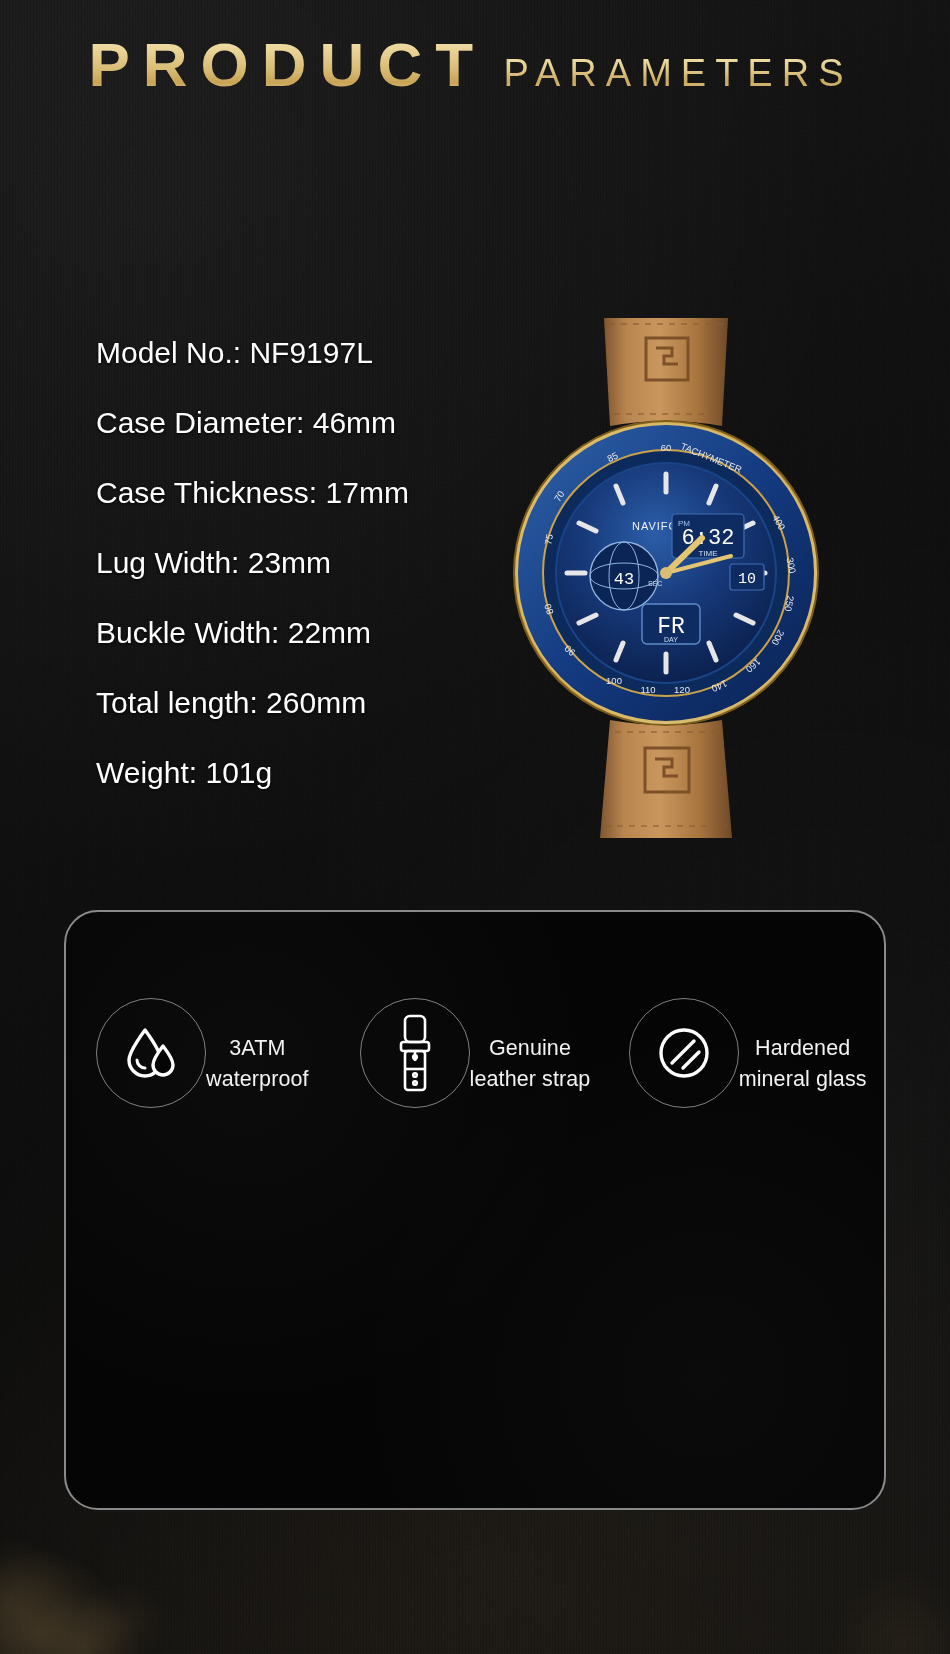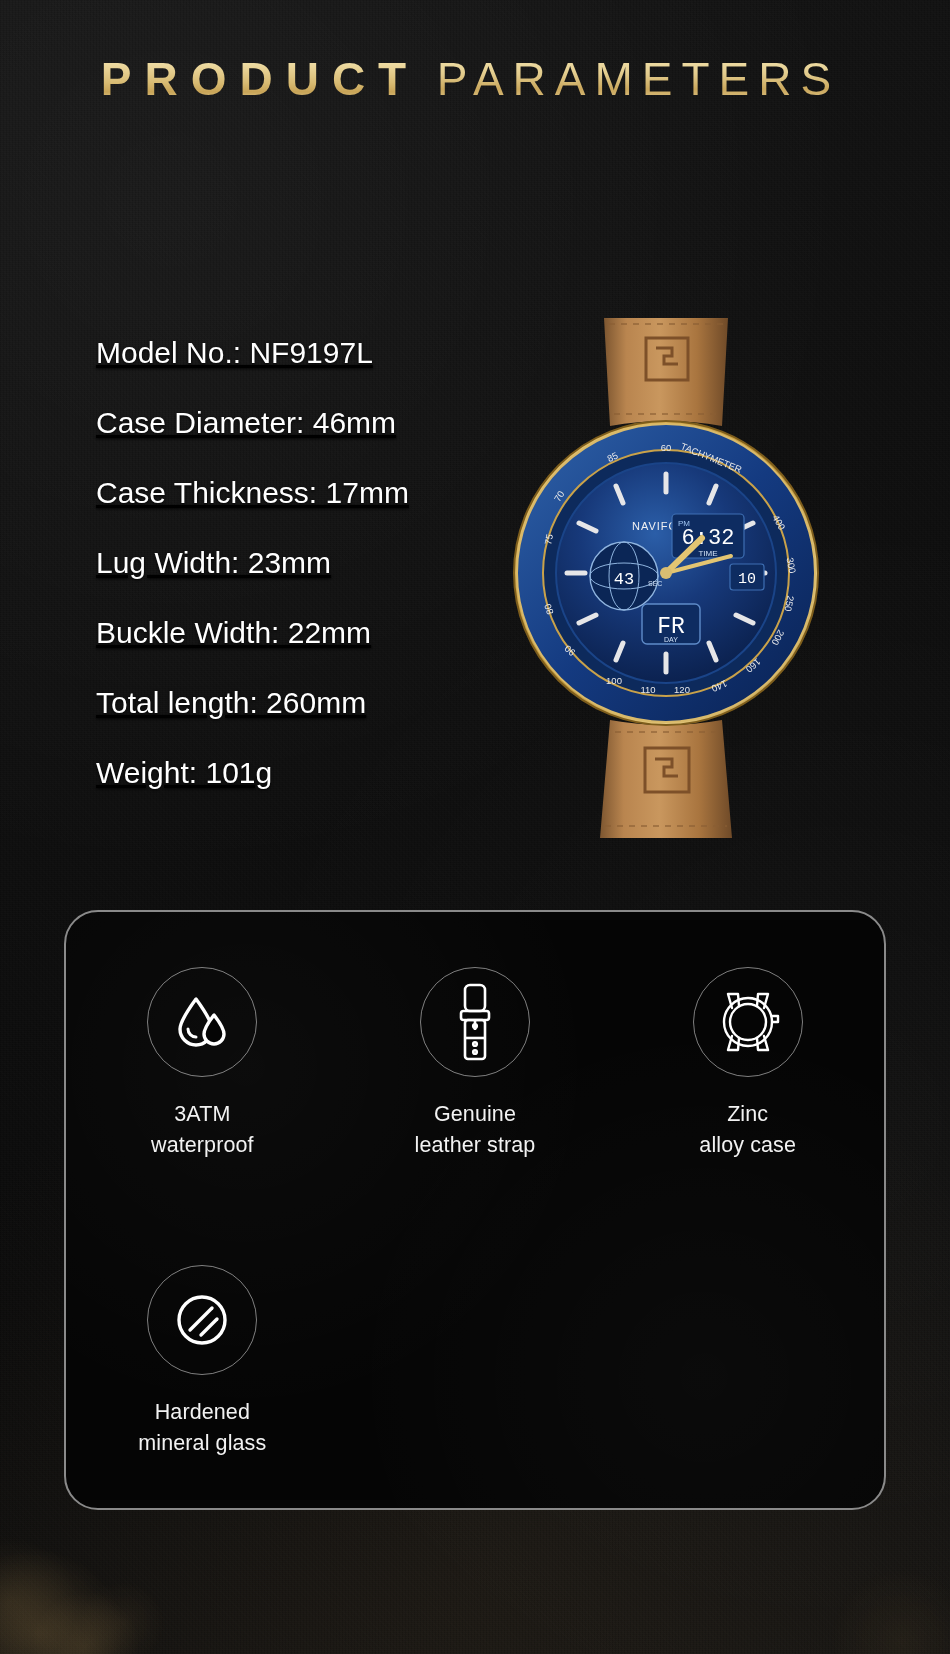--- a/index.html
+++ b/index.html
@@ -34,58 +34,58 @@
       radial-gradient(circle at 9% 97%, rgba(196,158,92,.16), transparent 6%),
       radial-gradient(circle at 1% 80%, rgba(196,158,92,.12), transparent 7%),
       radial-gradient(circle at 13% 88%, rgba(170,135,80,.10), transparent 5%),
       radial-gradient(circle at 95% 95%, rgba(150,120,70,.10), transparent 8%);
     opacity:.9;
   }
 
   
   .header { position:absolute; top:34px; left:0; width:100%; text-align:center; z-index:5; }
   .title-main {
-    font-size:46px; font-weight:bold; letter-spacing:13px; line-height:1;
+    font-size:62px; font-weight:bold; letter-spacing:13px; line-height:1;
     background:linear-gradient(180deg,#f6e7b4 0%,#e8d295 28%,#d8bb73 58%,#c8a457 78%,#e3ce95 100%);
     -webkit-background-clip:text; background-clip:text;
     -webkit-text-fill-color:transparent; color:#ddc176;
     display:inline-block; padding-right:13px;
   }
   .title-sub {
-    margin-top:22px;
-    font-size:46px; font-weight:normal; letter-spacing:9px; line-height:1;
+    margin-top:16px;
+    font-size:38px; font-weight:normal; letter-spacing:9px; line-height:1;
     background:linear-gradient(180deg,#f3e3ae 0%,#e2cb8c 40%,#caa75c 72%,#ddc489 100%);
     -webkit-background-clip:text; background-clip:text;
     -webkit-text-fill-color:transparent; color:#d7bb74;
     display:inline-block; padding-right:9px;text-align:center;
   }
 
   
-  .specs { position:absolute; left:96px; top:338px; z-index:5;text-decoration:underline; }
+  .specs { position:absolute; left:96px; top:338px; z-index:5; }
   .spec-row {
     color:#ffffff; font-size:30px; line-height:1; margin-bottom:40px;
     white-space:nowrap; text-shadow:0 1px 3px rgba(0,0,0,.85);
   }
   .spec-row:last-child { margin-bottom:0; }
 
   
   .watch-wrap { position:absolute; left:496px; top:318px; width:340px; height:520px; z-index:4; }
 
   
   .panel {
     position:absolute; left:64px; top:910px; width:822px; height:600px;
     border:2px solid #8a8a8a; border-radius:34px;
     background:
       radial-gradient(circle at 22% 26%, rgba(255,255,255,.028), transparent 46%),
       radial-gradient(circle at 78% 78%, rgba(255,255,255,.022), transparent 46%),
       #050505;
     z-index:5;
   }
   .grid { position:absolute; inset:0; display:grid; grid-template-columns:repeat(3,1fr); grid-template-rows:repeat(2,1fr); }
-  .cell { display:flex; flex-direction:column; align-items:center; justify-content:center; padding-top:6px; }
+  .cell { display:flex; flex-direction:row; align-items:center; justify-content:center; padding-top:6px; }
   .circle {
     width:110px; height:110px; border-radius:50%;
     border:1.6px solid rgba(225,225,225,.55);
     display:flex; align-items:center; justify-content:center;
     margin-bottom:22px;
   }
   .circle svg { display:block; }
   .cap { color:#f2f2f2; font-size:21.5px; line-height:1.45; text-align:center; white-space:pre-line; letter-spacing:.1px; }
 </style>
 </head>
@@ -268,35 +268,20 @@
           <line x1="13" y1="56" x2="33" y2="56"></line>
           <circle cx="23" cy="44" r="1.8"></circle>
           <circle cx="23" cy="62" r="1.8"></circle>
           <circle cx="23" cy="70" r="1.8"></circle>
         </svg>
       </div>
       <div class="cap">Genuine
 leather strap</div>
     </div>
 
-    <div class="cell">
-      <div class="circle">
-        <svg width="72" height="68" viewBox="0 0 72 68" fill="none" stroke="#fff" stroke-width="2.4" stroke-linejoin="round" stroke-linecap="round">
-          <path d="M12 34 a24 24 0 0 1 48 0 a24 24 0 0 1 -48 0 Z"></path>
-          <path d="M18 34 a18 18 0 0 1 36 0 a18 18 0 0 1 -36 0 Z"></path>
-          <path d="M20 20 L16 6 L26 6 L27 18"></path>
-          <path d="M52 20 L56 6 L46 6 L45 18"></path>
-          <path d="M20 48 L16 62 L26 62 L27 50"></path>
-          <path d="M52 48 L56 62 L46 62 L45 50"></path>
-          <path d="M60 28 L66 28 L66 34 L60 34"></path>
-        </svg>
-      </div>
-      <div class="cap">Zinc
-alloy case</div>
-    </div>
 
     <div class="cell">
       <div class="circle">
         <svg width="62" height="62" viewBox="0 0 62 62" fill="none" stroke="#fff" stroke-width="3.4" stroke-linecap="round">
           <circle cx="31" cy="31" r="23"></circle>
           <line x1="19" y1="41" x2="41" y2="19"></line>
           <line x1="30" y1="46" x2="46" y2="30"></line>
         </svg>
       </div>
       <div class="cap">Hardened

